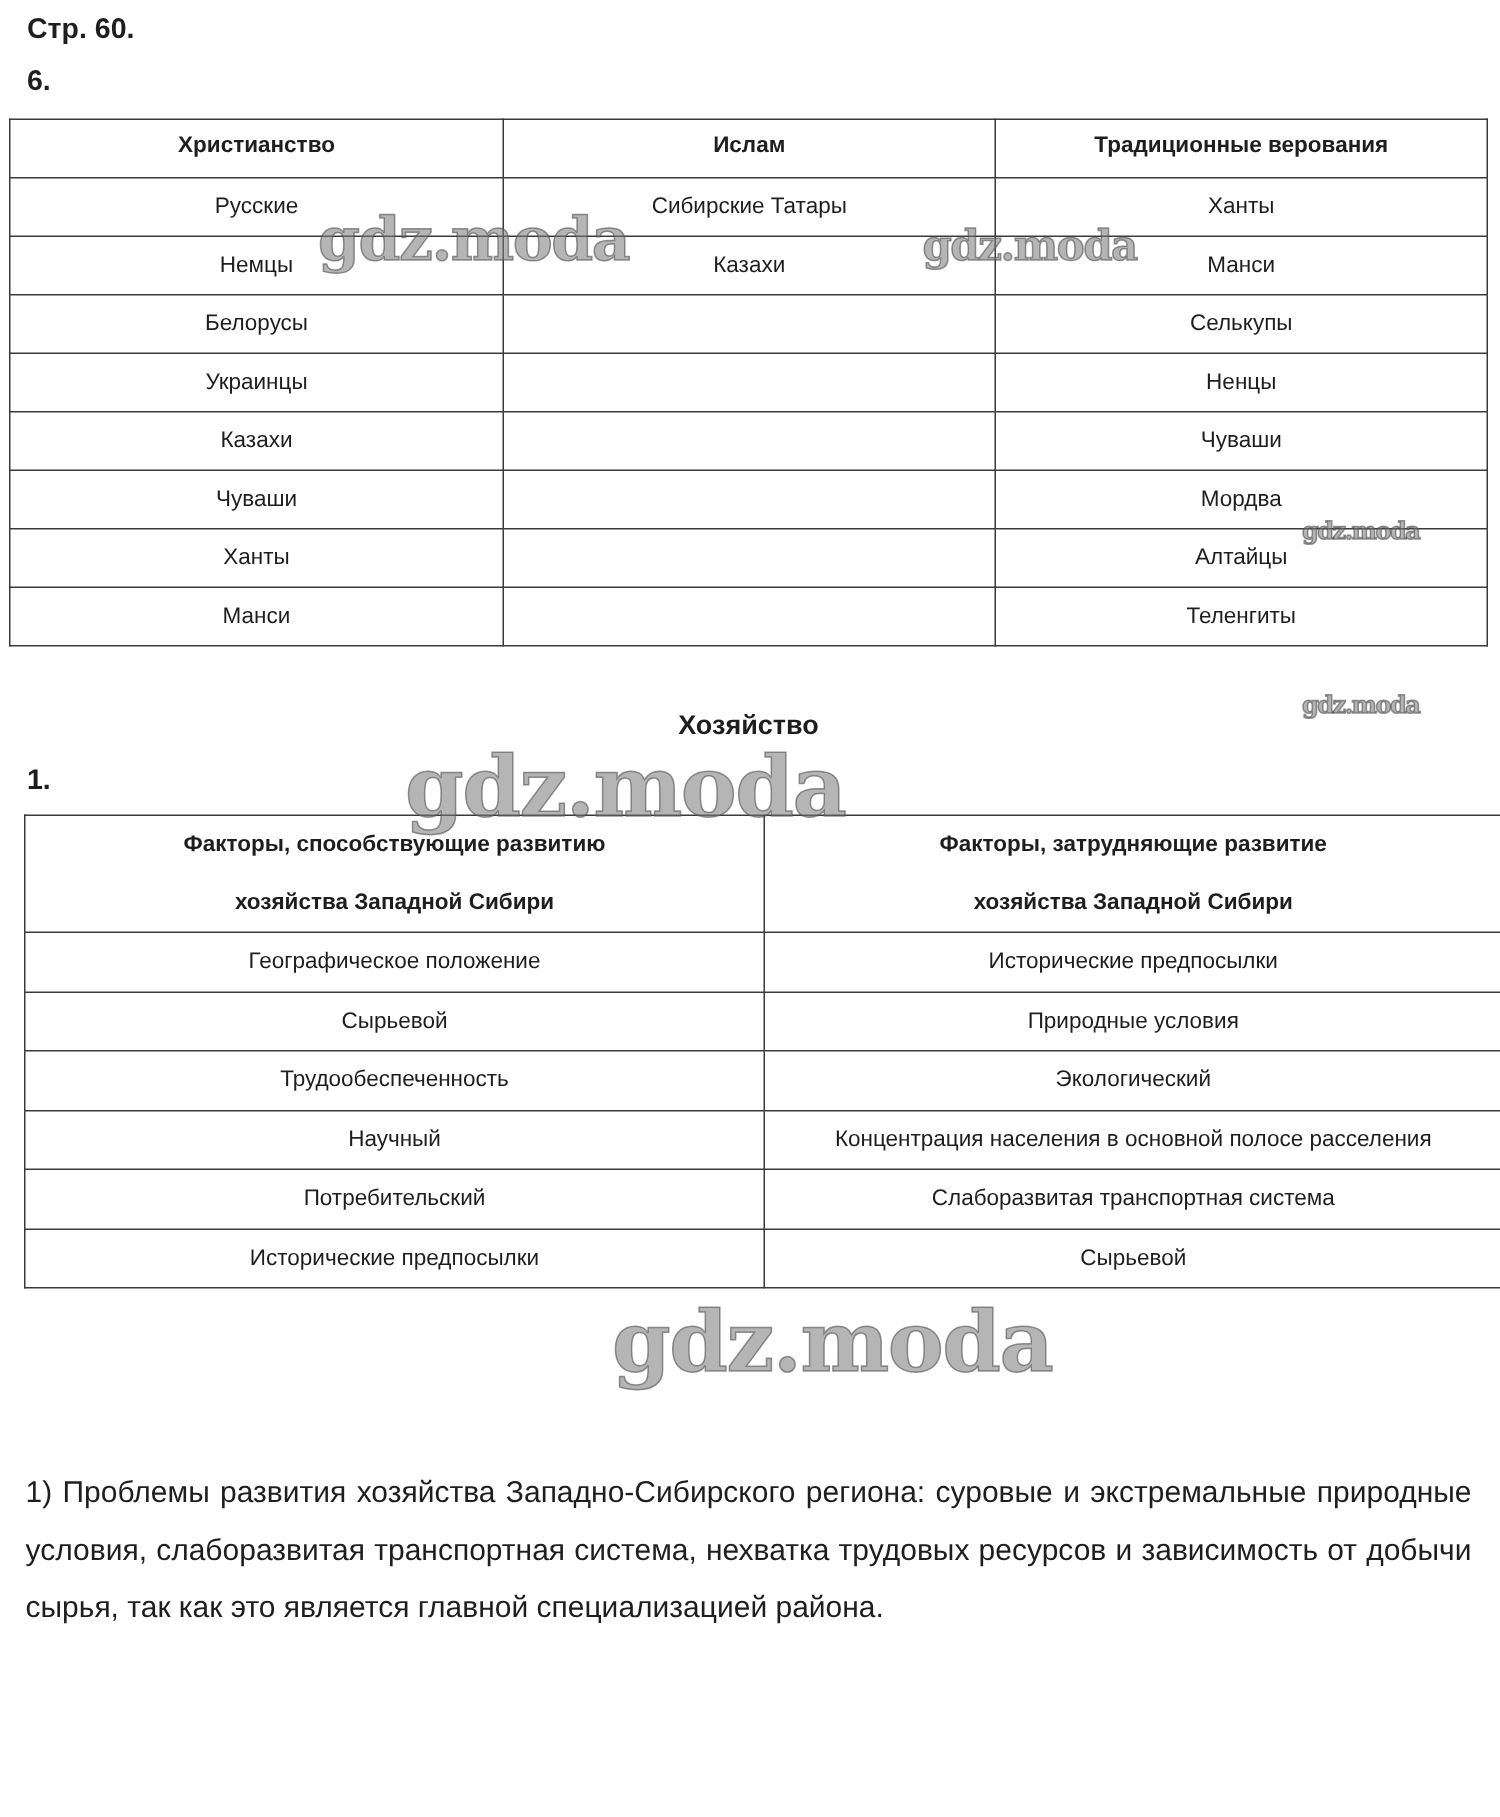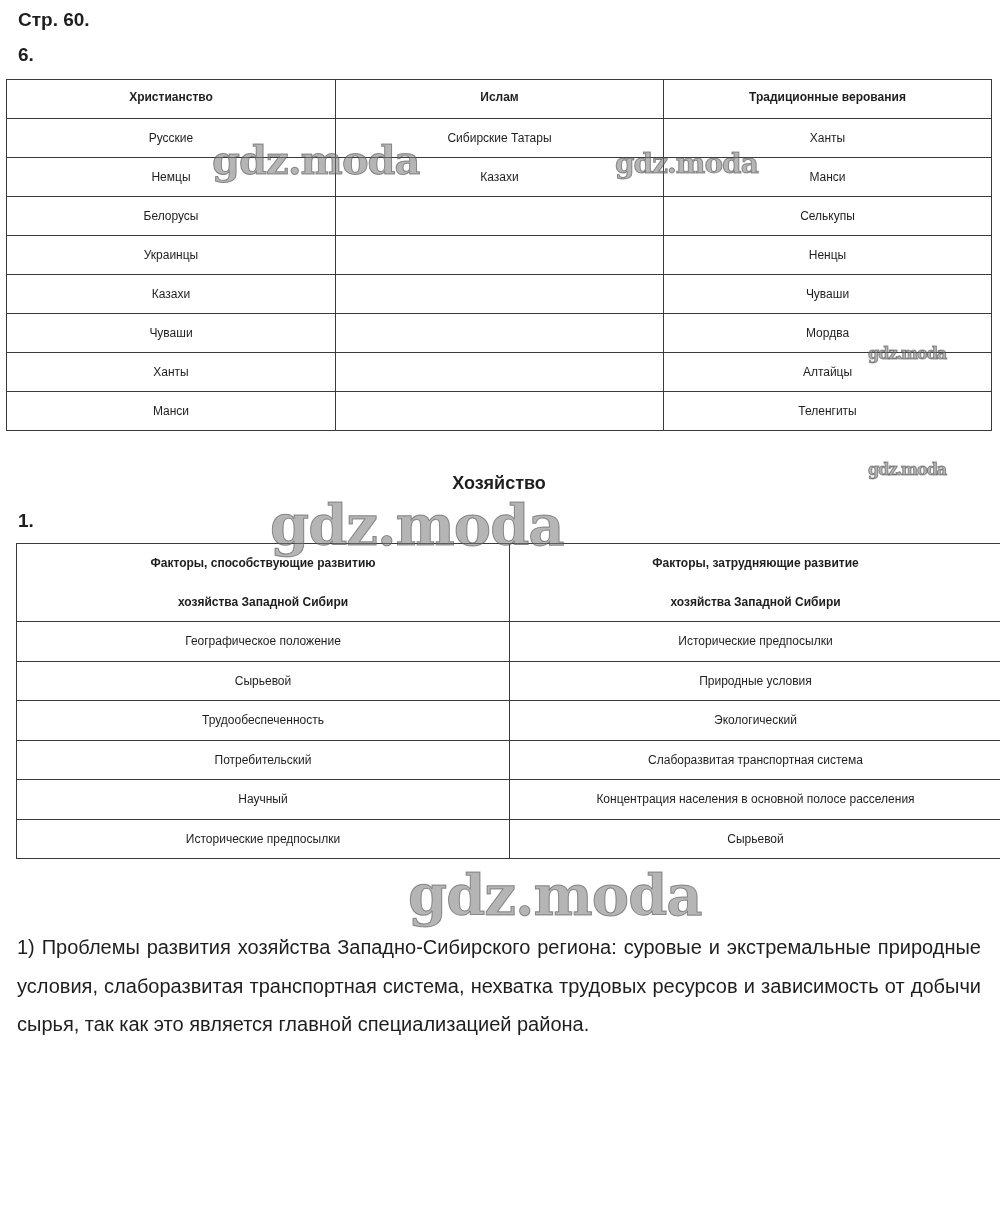--- a/index.html
+++ b/index.html
@@ -10,21 +10,21 @@
   .page-label { position: absolute; left: 18px; top: 9px; font-size: 19px; font-weight: bold; }
   .task-num { position: absolute; left: 18px; font-size: 19px; font-weight: bold; }
   .task6 { top: 44px; }
   .task1 { top: 510px; }
 
   table.grid {
     position: absolute; border-collapse: collapse; table-layout: fixed;
   }
   table.grid td, table.grid th {
     border: 1.5px solid #3a3a3a; text-align: center; vertical-align: top;
-    font-size: 12px; font-weight: normal; padding: 0; line-height: 38px;
+    font-size: 15px; font-weight: normal; padding: 0; line-height: 38px;
   }
   table.grid th { font-weight: bold; }
 
   #religion-table { left: 6px; top: 79px; width: 985px; }
   #religion-table td, #religion-table th { height: 38px; }
   #religion-table th { line-height: 34px; }
   #religion-table col.c1 { width: 329px; }
   #religion-table col.c2 { width: 328px; }
   #religion-table col.c3 { width: 328px; }
 
@@ -34,21 +34,21 @@
   }
   .section-title span { position: relative; left: -1px; }
 
   #factors-table { left: 16px; top: 543px; width: 985px; }
   #factors-table col.c1 { width: 493px; }
   #factors-table col.c2 { width: 492px; }
   #factors-table th { line-height: 38.5px; }
   #factors-table td { line-height: 38.5px; }
 
   .answers {
-    position: absolute; left: 17px; top: 928px; width: 964px;
+    position: absolute; left: 17px; top: 976px; width: 964px;
     font-size: 20px; line-height: 38.5px; text-align: justify;
   }
   .answers p { margin: 0; }
   .answers p.last-line { line-height: 46px; }
 
   .watermark {
     position: absolute; font-family: "DejaVu Serif", serif; font-weight: bold;
     color: rgba(120,120,120,0.55); letter-spacing: -1px; pointer-events: none;
     -webkit-text-stroke: 1px rgba(80,80,80,0.6);
   }
@@ -149,26 +149,26 @@
     </tr>
     <tr>
       <td>Сырьевой</td>
       <td>Природные условия</td>
     </tr>
     <tr>
       <td>Трудообеспеченность</td>
       <td>Экологический</td>
     </tr>
     <tr>
+      <td>Научный</td>
+      <td style="padding:0 6px;">Концентрация населения в основной полосе расселения</td>
+    </tr>
+    <tr>
       <td>Потребительский</td>
       <td>Слаборазвитая транспортная система</td>
-    </tr>
-    <tr>
-      <td>Научный</td>
-      <td style="padding:0 6px;">Концентрация населения в основной полосе расселения</td>
     </tr>
     <tr>
       <td>Исторические предпосылки</td>
       <td>Сырьевой</td>
     </tr>
   </tbody>
 </table>
 
 <div class="answers">
   <p>1) Проблемы развития хозяйства Западно-Сибирского региона: суровые и экстремальные природные условия, слаборазвитая транспортная система, нехватка трудовых ресурсов и зависимость от добычи сырья, так как это является главной специализацией района.</p>

